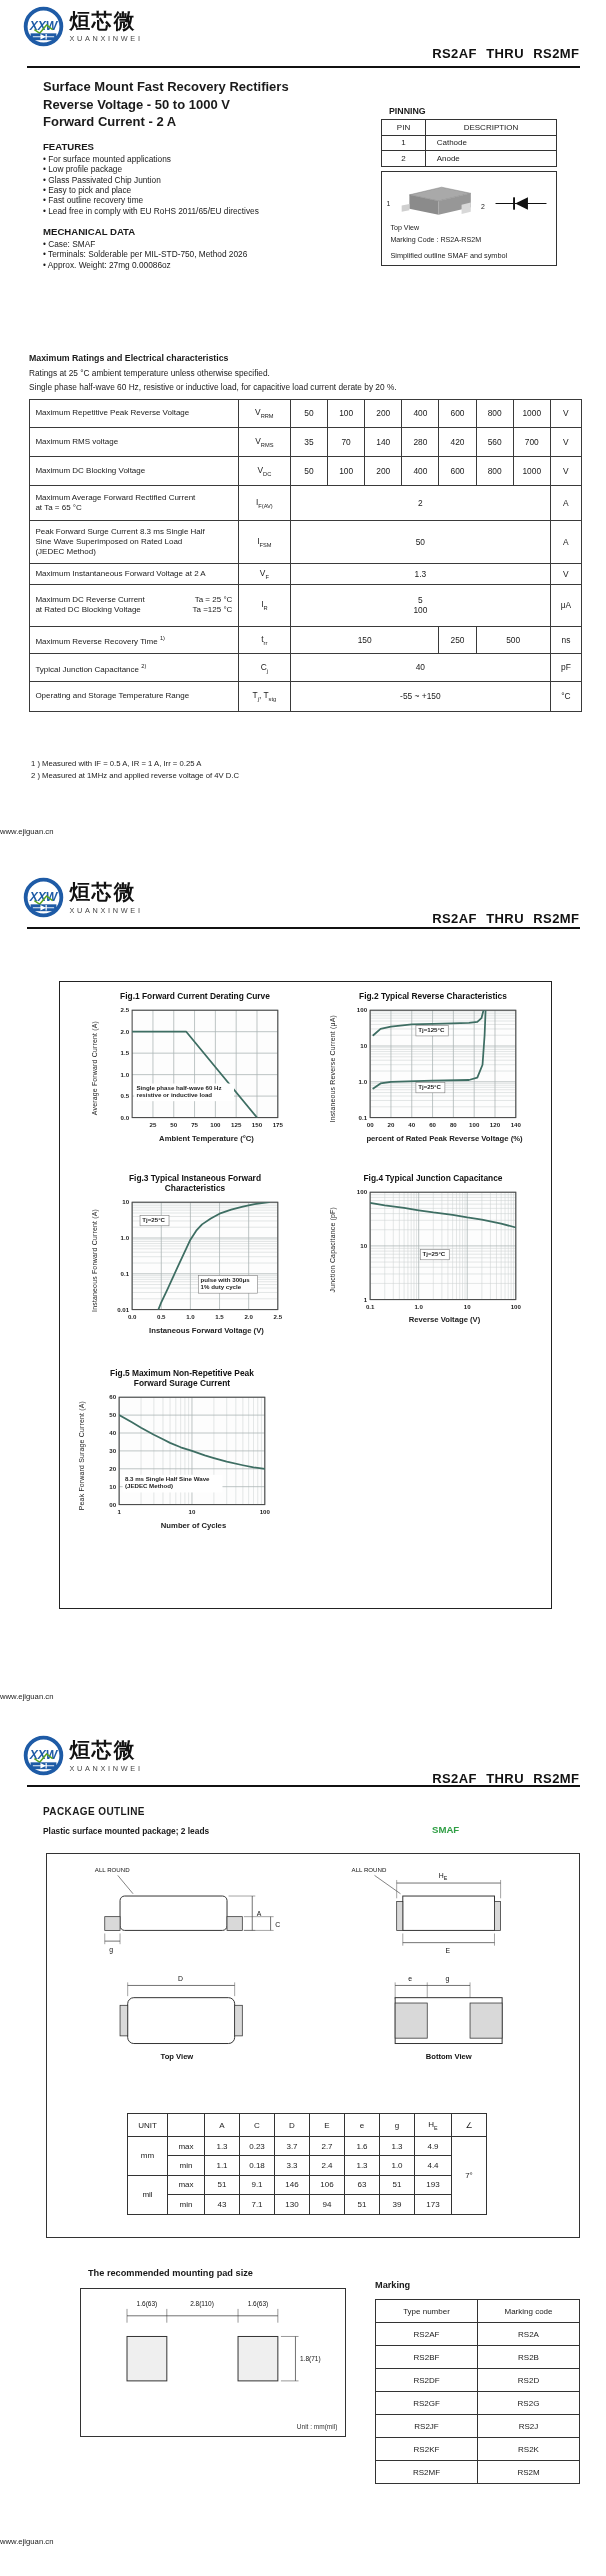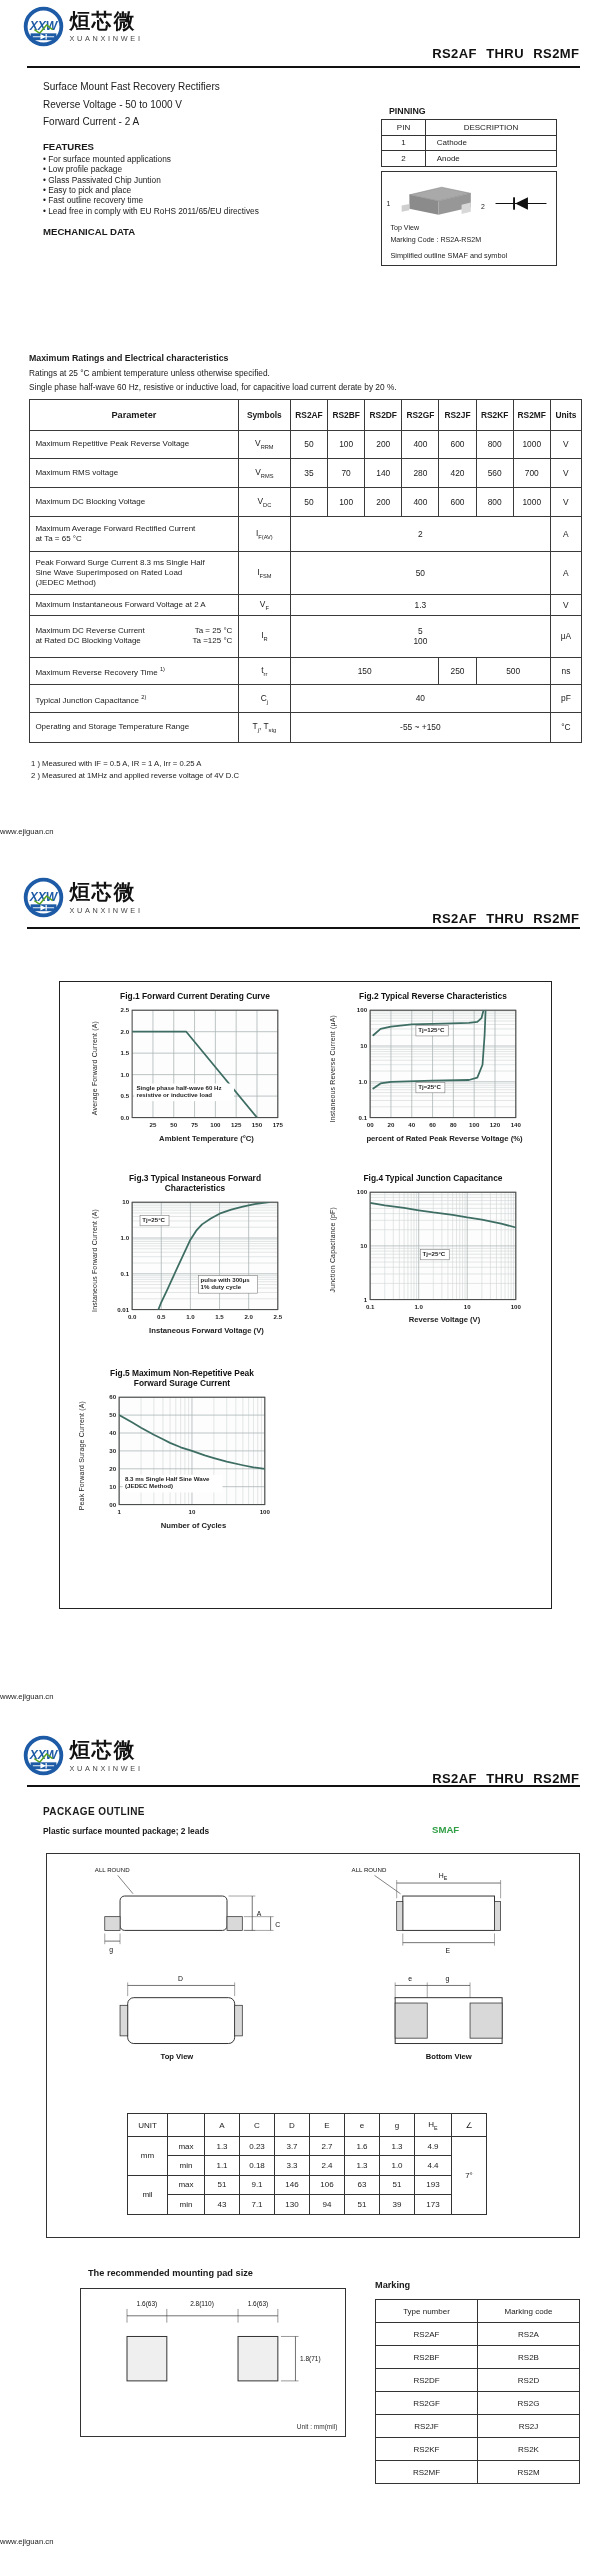--- a/index.html
+++ b/index.html
@@ -8,21 +8,21 @@
   .abs{position:absolute}
   
   .logo{position:absolute;left:23px;display:flex;gap:5.4px;align-items:center}
   .logo-cn{font-size:20.7px;font-weight:bold;line-height:1.05;color:#111;letter-spacing:1.5px}
   .logo-en{font-size:7.3px;letter-spacing:2.7px;color:#444;margin-top:3px}
   .page-title{position:absolute;right:27.6px;font-weight:bold;font-size:13px;letter-spacing:0.4px;word-spacing:5.4px;color:#111}
   .rule{position:absolute;left:27px;width:553px;height:2.3px;background:#111}
   .footer{position:absolute;left:0;width:100%;font-size:7.7px;color:#222}
   
   .p1-left{position:absolute;left:43px;top:78px;width:337px}
-  .prod-line{font-size:10px;font-weight:normal;line-height:17.6px}
+  .prod-line{font-size:13px;font-weight:bold;line-height:17.6px}
   .sec-head{font-size:9.6px;font-weight:bold;margin-top:10px;margin-bottom:2.3px}
   .blist{font-size:8.3px;line-height:10.3px}
   .blist div::before{content:"• "}
   
   .pin-head{position:absolute;left:389px;top:106px;font-size:8.8px;font-weight:bold}
   table{border-collapse:collapse}
   .pinning{position:absolute;left:381px;top:119px;width:174px;table-layout:fixed}
   .pinning td{border:0.9px solid #333;font-size:8px;height:14.5px;text-align:center;padding:0}
   .pinning td.dsc{text-align:left;padding-left:10.7px}
   .outline-box{position:absolute;left:381px;top:171px;width:174px;height:93px;border:0.9px solid #333}
@@ -94,20 +94,25 @@
     <div class="sec-head">FEATURES</div>
     <div class="blist">
       <div>For surface mounted applications</div>
       <div>Low profile package</div>
       <div>Glass Passivated Chip Juntion</div>
       <div>Easy to pick and place</div>
       <div>Fast outline recovery time</div>
       <div>Lead free in comply with EU RoHS 2011/65/EU directives</div>
     </div>
     <div class="sec-head">MECHANICAL DATA</div>
+    <div class="blist">
+      <div>Case: SMAF</div>
+      <div>Terminals: Solderable per MIL-STD-750, Method 2026</div>
+      <div>Approx. Weight:  27mg  0.00086oz</div>
+    </div>
   </div>
 
   <div class="pin-head">PINNING</div>
   <table class="pinning">
     <colgroup>
         <col style="width:44px">
         <col style="width:131px">
       </colgroup>
     <tbody>
         <tr>
@@ -156,32 +161,20 @@
       <col style="width:37px">
         <col style="width:37px">
         <col style="width:37px">
         <col style="width:37px">
         <col style="width:37px">
         <col style="width:37px">
         <col style="width:37px">
       <col style="width:31px">
     </colgroup>
     <tbody>
-        <tr class="hrow" style="height:31px">
-      <td>Parameter</td>
-          <td>Symbols</td>
-      <td>RS2AF</td>
-          <td>RS2BF</td>
-      <td>RS2DF</td>
-          <td>RS2GF</td>
-      <td>RS2JF</td>
-          <td>RS2KF</td>
-      <td>RS2MF</td>
-          <td>Units</td>
-    </tr>
     <tr style="height:27.6px">
       <td class="pl">Maximum Repetitive Peak Reverse Voltage</td>
       <td><span>V</span><sub>RRM</sub></td>
       <td>50</td>
           <td>100</td>
       <td>200</td>
           <td>400</td>
       <td>600</td>
           <td>800</td>
       <td>1000</td>

